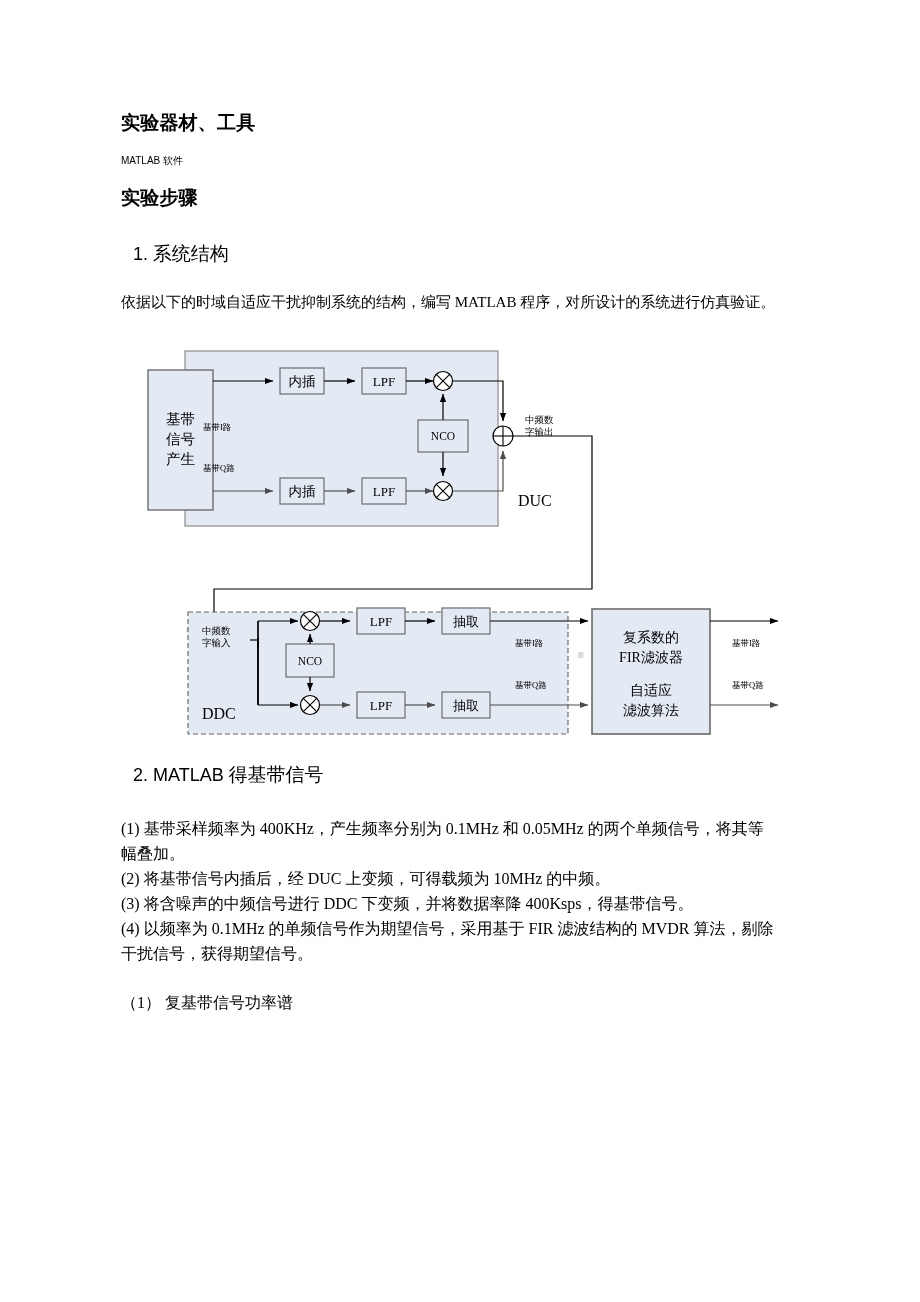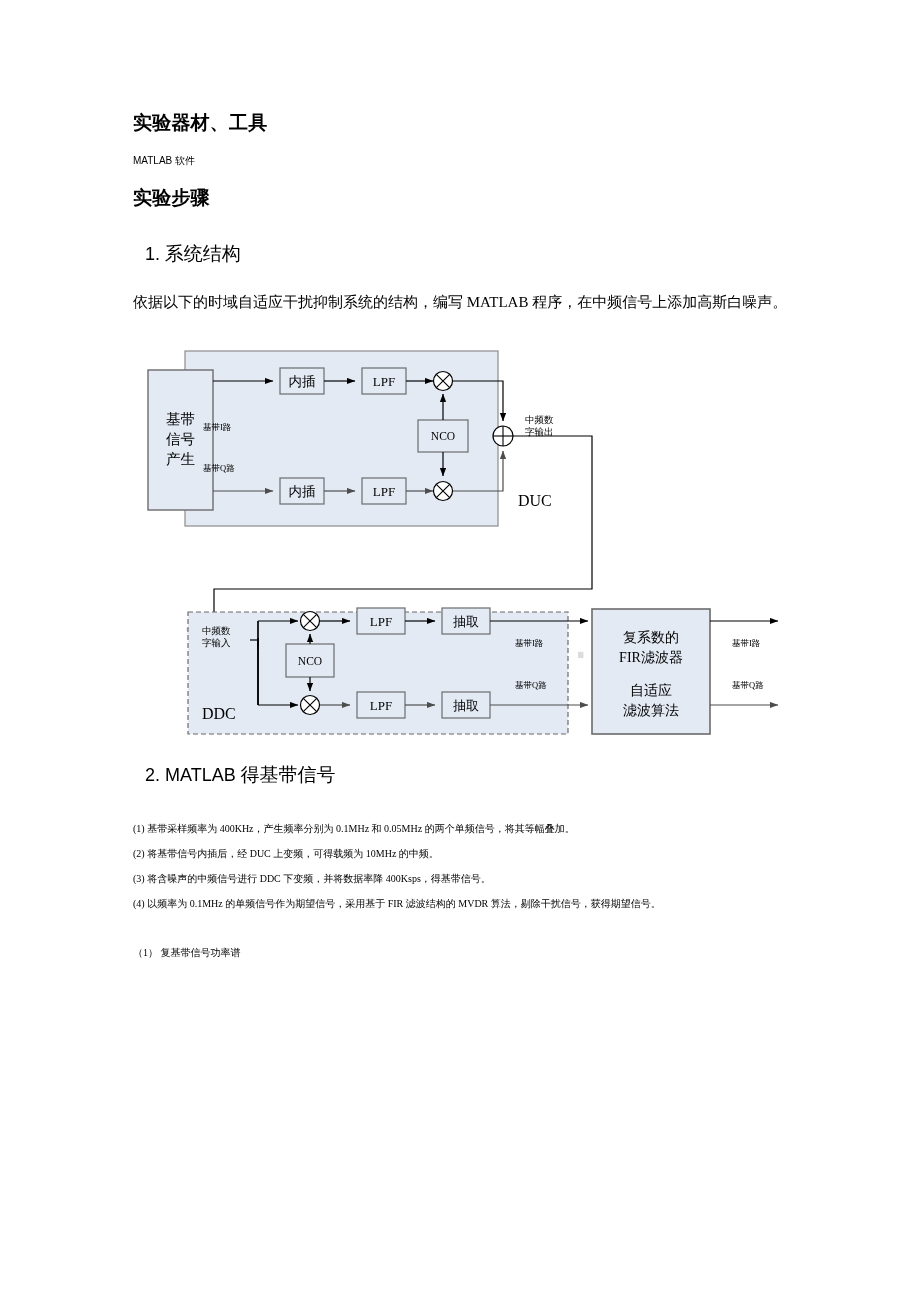--- a/index.html
+++ b/index.html
@@ -16,21 +16,21 @@
     overflow: hidden;
   }
   .page {
     position: absolute;
     left: 0; top: 0;
     width: 920px;
     height: 1302px;
   }
   .content {
     position: absolute;
-    left: 133px;
+    left: 121px;
     top: 110px;
     width: 658px;
   }
 
   
   .h-major {
     font-family: "Liberation Sans", "DejaVu Sans", sans-serif;
     font-weight: bold;
     font-size: 19px;
     line-height: 26px;
@@ -58,21 +58,21 @@
     font-family: "Liberation Sans", "DejaVu Sans", sans-serif;
   }
   .body-text {
     font-size: 15px;
     line-height: 27px;
     margin: 0;
     font-family: "Liberation Serif", "DejaVu Serif", serif;
     text-align: justify;
   }
   .list-line {
-    font-size: 10px;
+    font-size: 16px;
     line-height: 25px;
     margin: 0;
     font-family: "Liberation Serif", "DejaVu Serif", serif;
   }
 
   .sp-a { height: 14px; }
   .sp-b { height: 13px; }
   .sp-c { height: 18px; }
   .sp-d { height: 10px; }
   .sp-e { height: 16px; }
@@ -106,21 +106,21 @@
     <div class="sp-a"></div>
     <p class="plain">MATLAB 软件</p>
     <div class="sp-b"></div>
     <h1 class="h-major">实验步骤</h1>
     <div class="sp-c"></div>
     <h2 class="h-sub">
       <span class="lead-num">1.</span>
       <span>系统结构</span>
     </h2>
     <div class="sp-d"></div>
-    <p class="body-text">依据以下的时域自适应干扰抑制系统的结构，编写 MATLAB 程序，在中频信号上添加高斯白噪声。</p>
+    <p class="body-text">依据以下的时域自适应干扰抑制系统的结构，编写 MATLAB 程序，对所设计的系统进行仿真验证。</p>
   </div>
 
   <div class="figure-wrap">
     <svg width="648" height="400" viewBox="0 0 648 400" xmlns="http://www.w3.org/2000/svg">
       <defs>
         <marker id="ar" markerWidth="9" markerHeight="9" refX="8.2" refY="3.2" orient="auto" markerUnits="userSpaceOnUse">
           <path d="M0,0 L8.5,3.2 L0,6.4 z" fill="#000"></path>
         </marker>
         <marker id="arg" markerWidth="9" markerHeight="9" refX="8.2" refY="3.2" orient="auto" markerUnits="userSpaceOnUse">
           <path d="M0,0 L8.5,3.2 L0,6.4 z" fill="#4d4d4d"></path>

